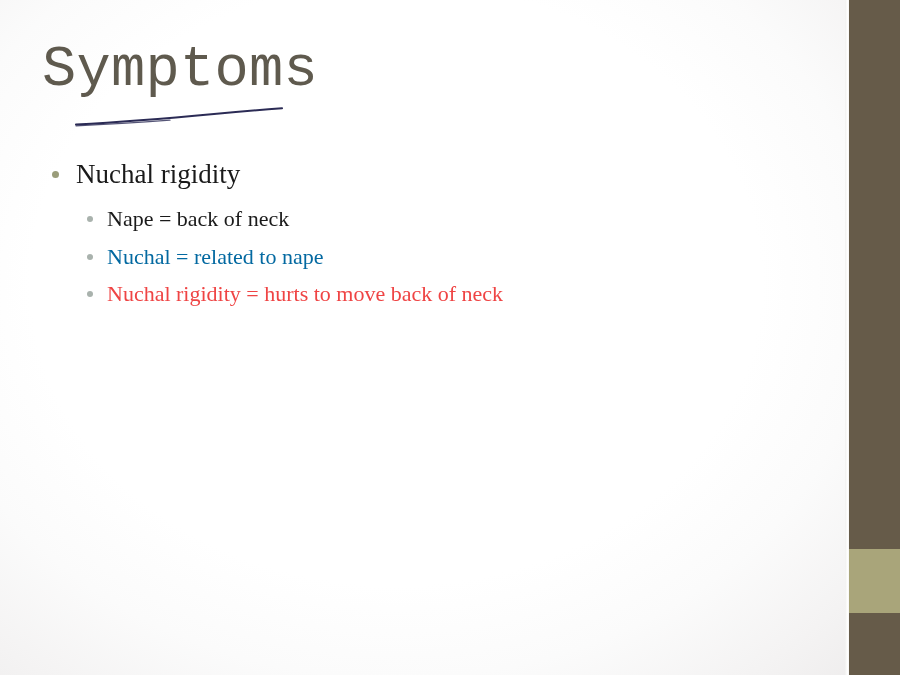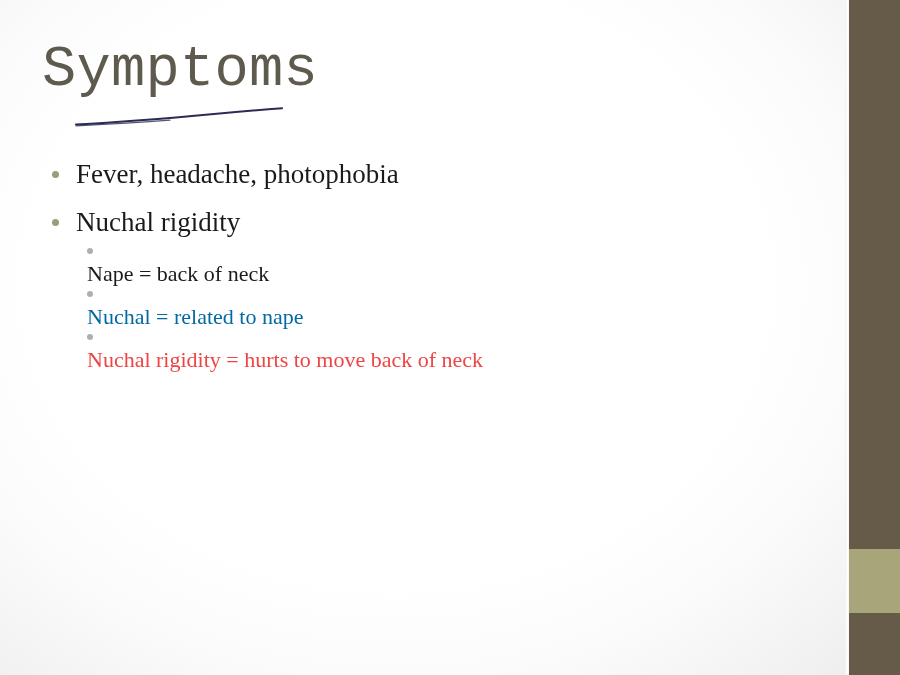--- a/index.html
+++ b/index.html
@@ -99,21 +99,20 @@
   }
   .bullet-row {
     display: flex;
     align-items: baseline;
   }
   .bullet-row.level1 {
     margin-bottom: 9px;
   }
   .bullet-row.level2 {
     margin-bottom: 5px;
-    flex-direction: column;
   }
   .dot {
     flex: 0 0 auto;
     border-radius: 50%;
     display: inline-block;
   }
   .level1 .dot {
     width: 7px;
     height: 7px;
     background: #9A9D7A;
@@ -163,24 +162,20 @@
   <div id="title-block">
     <h1 id="title" style="color: rgb(95, 90, 78);">Symptoms</h1>
     <svg id="title-underline" viewBox="0 0 210 26" preserveAspectRatio="none" aria-hidden="true">
       <path d="M2,20.5 C 40,18.5 92,14.5 140,10.0 C 170,7.2 192,5.4 208,4.2" stroke="#2B2B55" stroke-width="2.1" fill="none" stroke-linecap="round"></path>
       <path d="M2,21.8 C 30,20.6 64,18.6 96,16.2" stroke="#2B2B55" stroke-width="1.2" fill="none" stroke-linecap="round" opacity="0.8"></path>
     </svg>
   </div>
 
   <div id="body-list">
 
-    <div class="bullet-row level1">
-      <span class="dot" style="background: rgb(154, 157, 122);"></span>
-      <span class="bullet-text" style="color: rgb(26, 26, 26);">Fever, headache, photophobia</span>
-    </div>
 
     <div class="bullet-row level1">
       <span class="dot" style="background: rgb(154, 157, 122);"></span>
       <span class="bullet-text" style="color: rgb(26, 26, 26);">Nuchal rigidity</span>
     </div>
 
     <div class="bullet-row level2">
       <span class="dot" style="background: rgb(169, 178, 173);"></span>
       <span class="bullet-text" style="color: rgb(26, 26, 26);">Nape = back of neck</span>
     </div>

